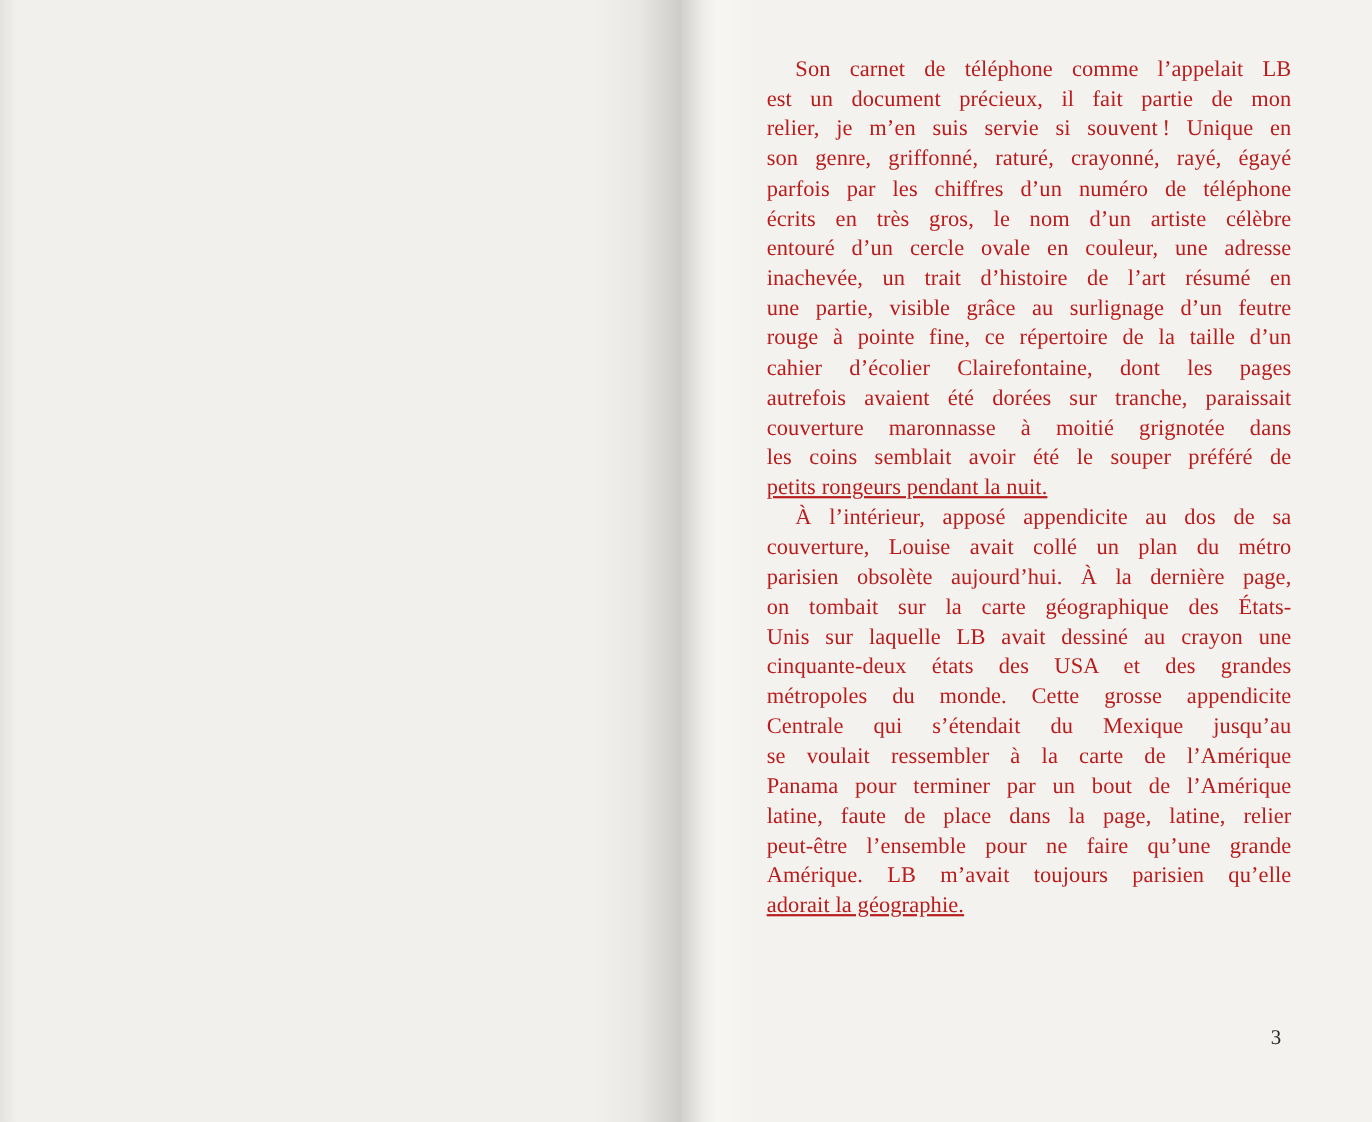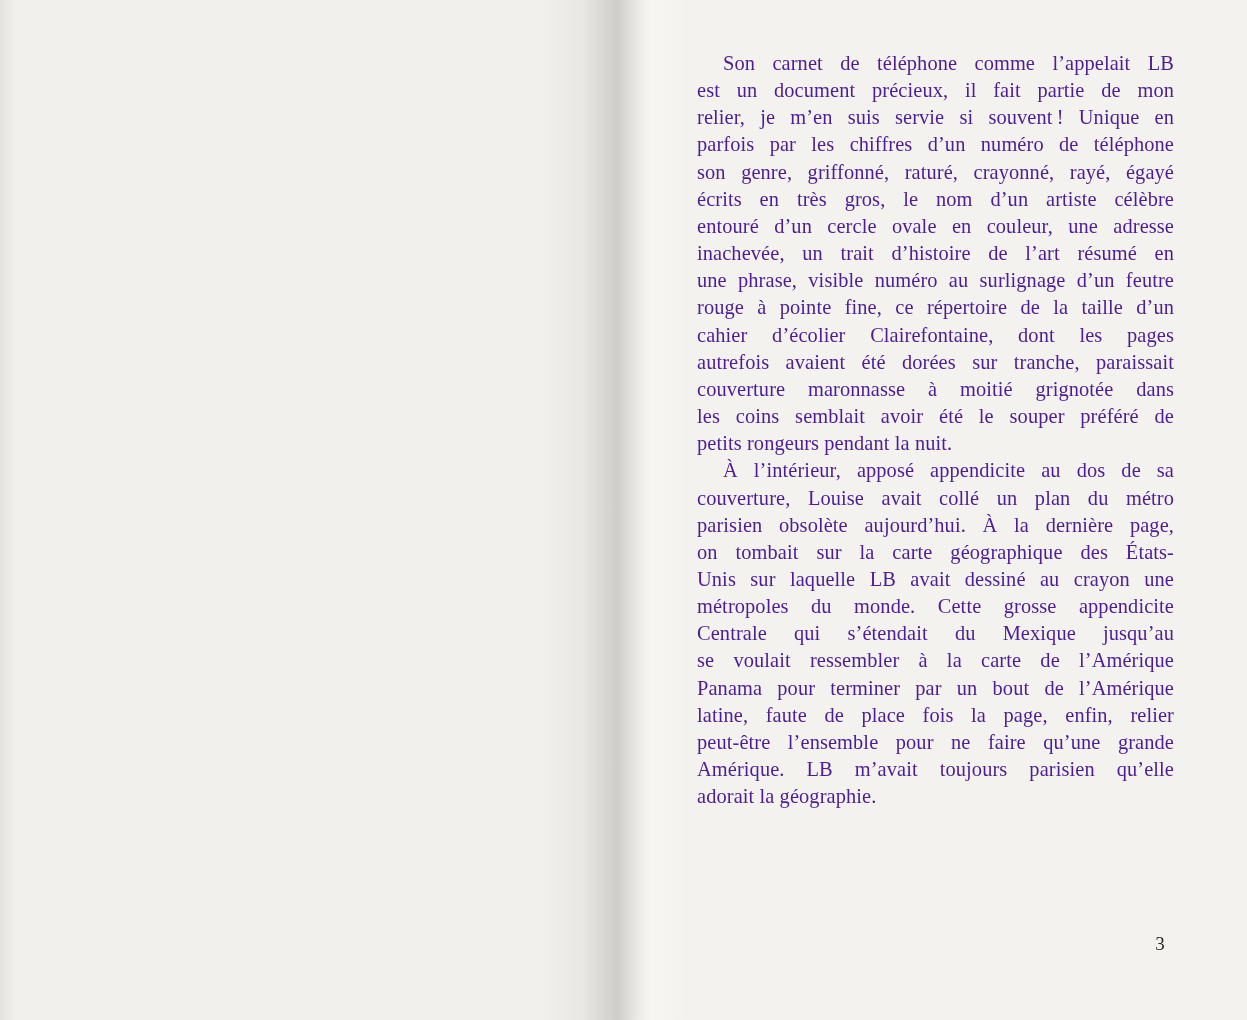--- a/index.html
+++ b/index.html
@@ -52,36 +52,37 @@
       rgba(0,0,0,0)        100%);
     z-index: 2;
   }
 
   .text-block {
     position: absolute;
     left: 697px;
     top: 50px;
     width: 477px;
     z-index: 3;
-    color: #4c1d95;
+    color: #b91c1c;
     font-size: 20.4px;
     line-height: 27.15px;
     letter-spacing: 0.1px;
   }
 
   .para { margin: 0; padding: 0; }
 
   .line {
     text-align: justify;
     text-align-last: justify;
     -moz-text-align-last: justify;
   }
   .line.indent { text-indent: 26px; }
   .line.para-end {
     text-align-last: left;
+    text-decoration: underline;
     -moz-text-align-last: left;
   }
 
   .page-number {
     position: absolute;
     left: 1140px;
     top: 933px;
     width: 40px;
     text-align: center;
     z-index: 3;
@@ -96,44 +97,45 @@
   <div class="page-left"></div>
   <div class="page-right"></div>
   <div class="edge-shade-left"></div>
   <div class="gutter"></div>
 
   <div class="text-block">
       <div class="para">
         <div class="line indent">Son carnet de téléphone comme l’appelait LB</div>
         <div class="line">est un document précieux, il fait partie de mon</div>
         <div class="line">relier, je m’en suis servie si souvent ! Unique en</div>
+        <div class="line">son genre, griffonné, raturé, crayonné, rayé, égayé</div>
         <div class="line">parfois par les chiffres d’un numéro de téléphone</div>
-        <div class="line">son genre, griffonné, raturé, crayonné, rayé, égayé</div>
         <div class="line">écrits en très gros, le nom d’un artiste célèbre</div>
         <div class="line">entouré d’un cercle ovale en couleur, une adresse</div>
         <div class="line">inachevée, un trait d’histoire de l’art résumé en</div>
-        <div class="line">une phrase, visible numéro au surlignage d’un feutre</div>
+        <div class="line">une partie, visible grâce au surlignage d’un feutre</div>
         <div class="line">rouge à pointe fine, ce répertoire de la taille d’un</div>
         <div class="line">cahier d’écolier Clairefontaine, dont les pages</div>
         <div class="line">autrefois avaient été dorées sur tranche, paraissait</div>
         <div class="line">couverture maronnasse à moitié grignotée dans</div>
         <div class="line">les coins semblait avoir été le souper préféré de</div>
         <div class="line para-end">petits rongeurs pendant la nuit.</div>
       </div>
       <div class="para">
         <div class="line indent">À l’intérieur, apposé appendicite au dos de sa</div>
         <div class="line">couverture, Louise avait collé un plan du métro</div>
         <div class="line">parisien obsolète aujourd’hui. À la dernière page,</div>
         <div class="line">on tombait sur la carte géographique des États-</div>
         <div class="line">Unis sur laquelle LB avait dessiné au crayon une</div>
+        <div class="line">cinquante-deux états des USA et des grandes</div>
         <div class="line">métropoles du monde. Cette grosse appendicite</div>
         <div class="line">Centrale qui s’étendait du Mexique jusqu’au</div>
         <div class="line">se voulait ressembler à la carte de l’Amérique</div>
         <div class="line">Panama pour terminer par un bout de l’Amérique</div>
-        <div class="line">latine, faute de place fois la page, enfin, relier</div>
+        <div class="line">latine, faute de place dans la page, latine, relier</div>
         <div class="line">peut-être l’ensemble pour ne faire qu’une grande</div>
         <div class="line">Amérique. LB m’avait toujours parisien qu’elle</div>
         <div class="line para-end">adorait la géographie.</div>
       </div>
     </div>
 
   <div class="page-number">3</div>
 </div>
 
 </body></html>

